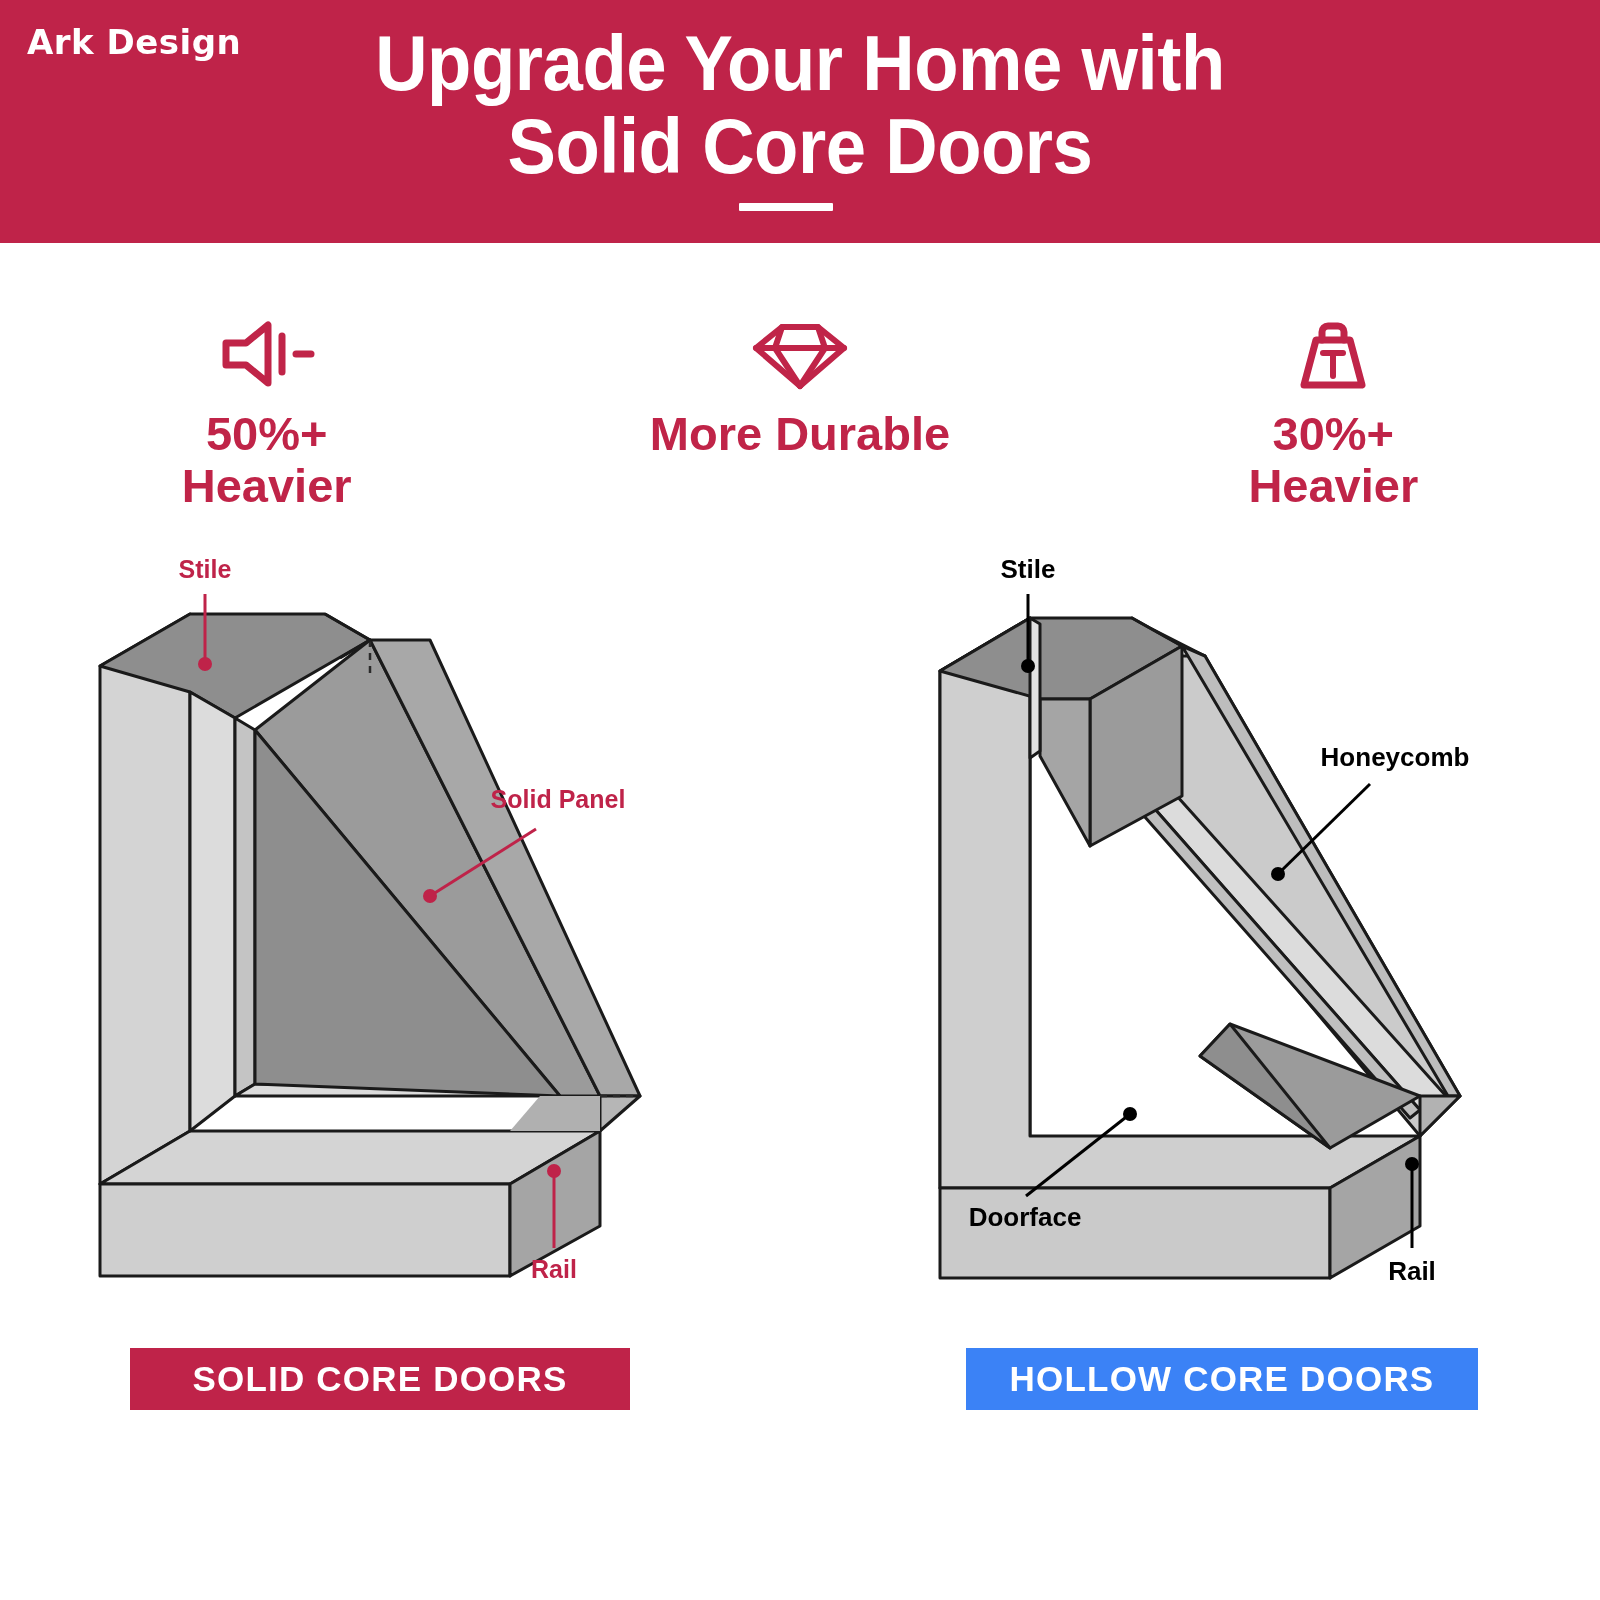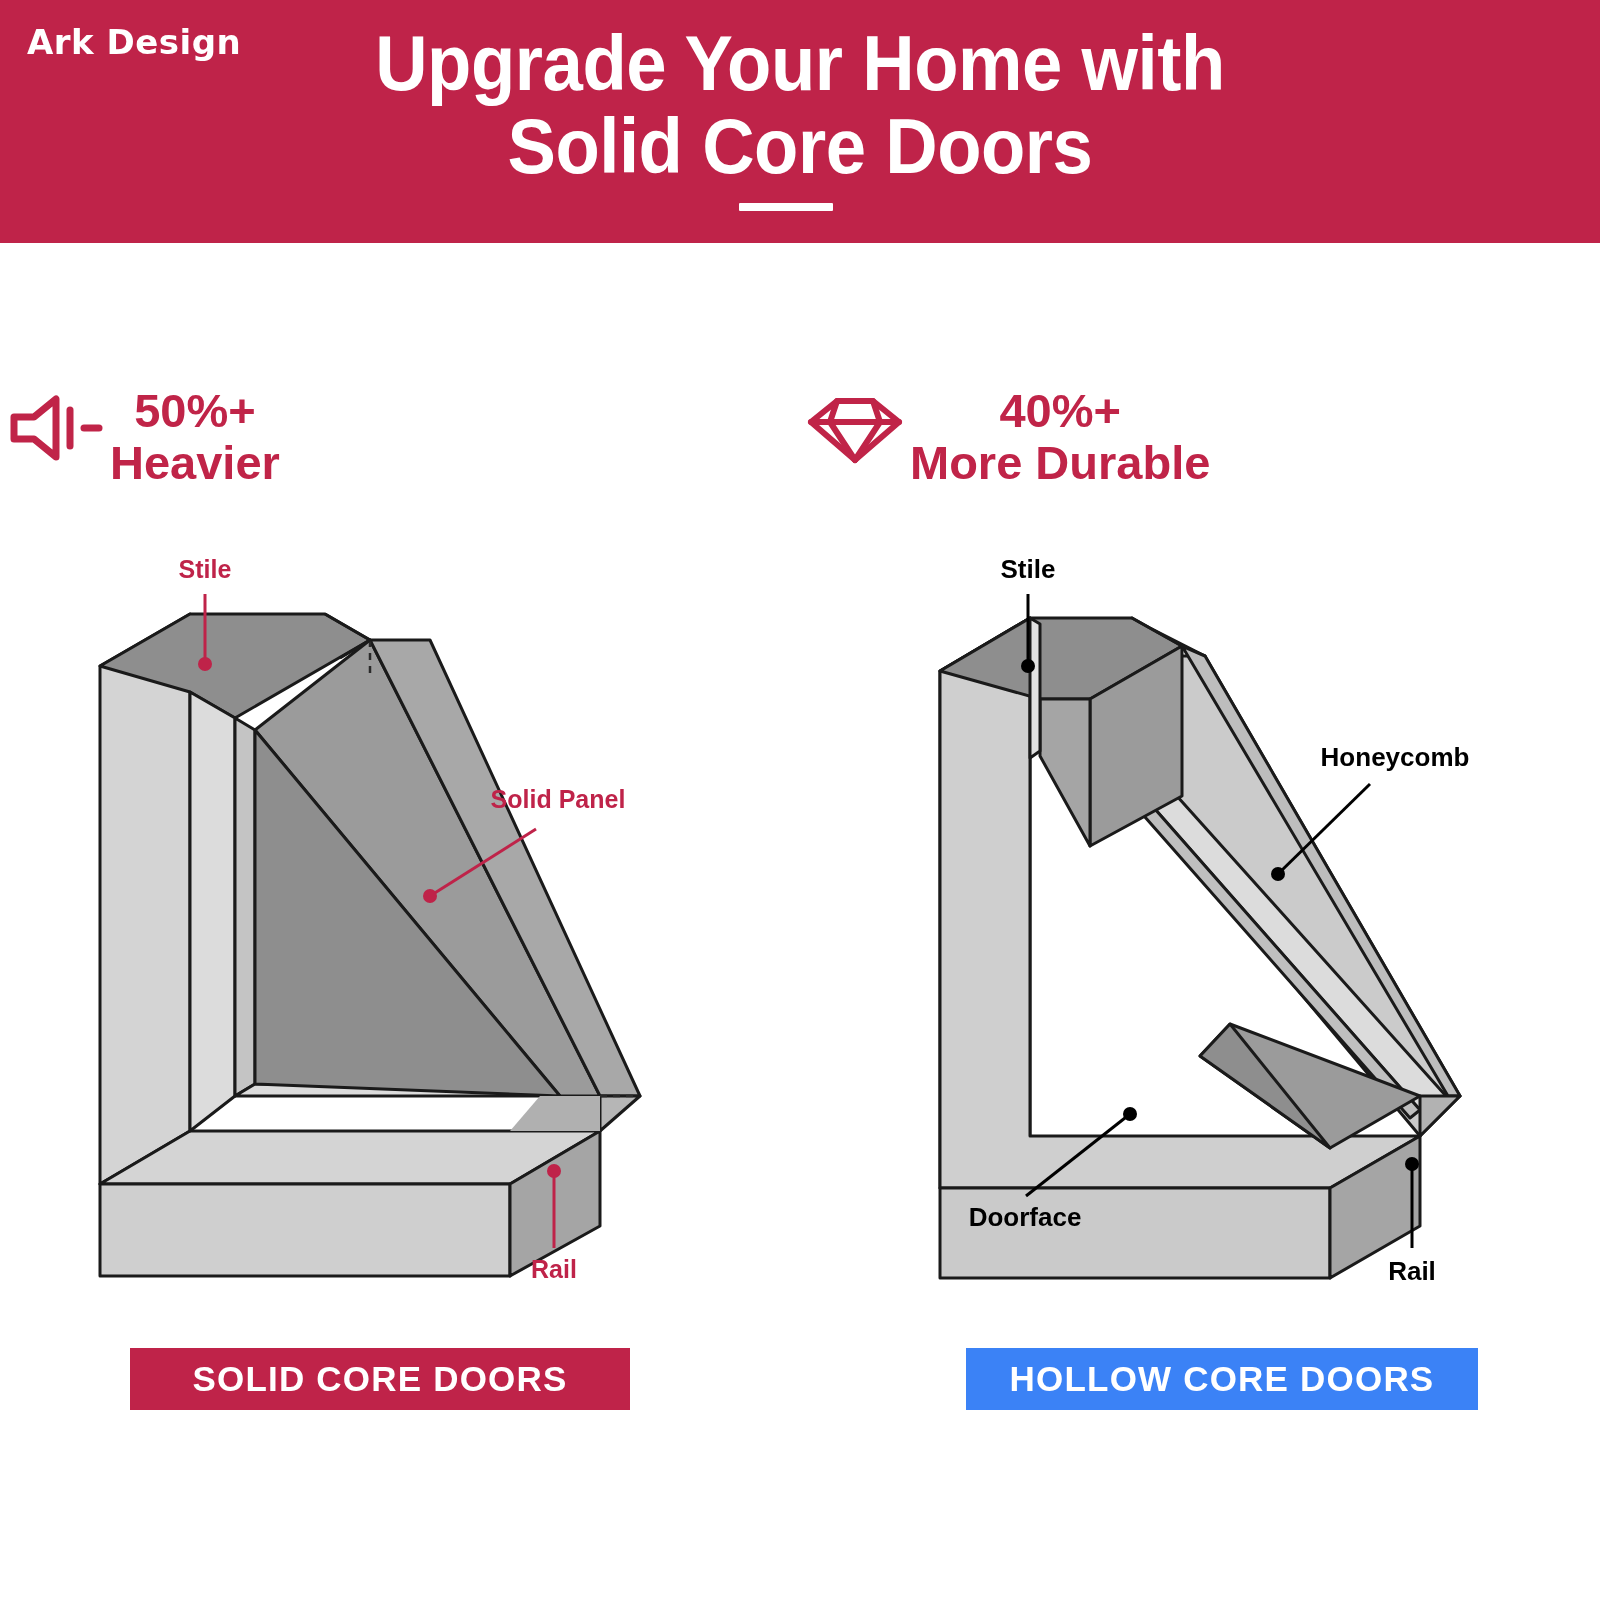--- a/index.html
+++ b/index.html
@@ -53,20 +53,21 @@
 
   
   #features {
     position:absolute; left:0; top:318px;
     width:1600px; height:220px;
     display:flex;
   }
   .feature {
     flex:1 1 0;
     display:flex;
+    flex-direction:column;
     align-items:center;
   }
   .feature-icon {
     height:72px;
     display:flex; align-items:center; justify-content:center;
   }
   .feature-text {
     margin-top:18px;
     text-align:center;
     color:#C02448;
@@ -148,25 +149,42 @@
             <path d="M37 9 H73 L99 30 L55 68 L11 30 Z"></path>
             <line x1="11" y1="30" x2="99" y2="30"></line>
             <line x1="37" y1="9" x2="30" y2="30"></line>
             <line x1="73" y1="9" x2="80" y2="30"></line>
             <line x1="30" y1="30" x2="55" y2="68"></line>
             <line x1="80" y1="30" x2="55" y2="68"></line>
           </g>
         </svg>
       </div>
       <div class="feature-text">
-        <span class="pct">40%+</span>
         <span class="cap">More Durable</span>
       </div>
     </div>
 
+    <div class="feature">
+      <div class="feature-icon">
+        <svg width="110" height="72" viewBox="0 0 110 72">
+          <g fill="none" stroke="#C02448" stroke-width="7" stroke-linejoin="round" stroke-linecap="round">
+            <path d="M44 22 V14 a6 6 0 0 1 6 -6 h10 a6 6 0 0 1 6 6 v8"></path>
+            <path d="M38 22 H72 L84 67 H26 Z"></path>
+          </g>
+          <g fill="none" stroke="#C02448" stroke-width="6" stroke-linecap="round">
+            <line x1="45" y1="35" x2="65" y2="35"></line>
+            <line x1="55" y1="35" x2="55" y2="58"></line>
+          </g>
+        </svg>
+      </div>
+      <div class="feature-text">
+        <span class="pct">30%+</span>
+        <span class="cap">Heavier</span>
+      </div>
+    </div>
 
   </div>
 
   <div id="diagrams">
 
     <svg id="svg-solid" class="diagram-svg" width="620" height="790" viewBox="0 0 620 790">
       <g stroke="#1A1A1A" stroke-width="3" stroke-linejoin="round">
 
         <polygon points="20,130 110,78 110,595 20,648" fill="#D4D4D4"></polygon>
 

